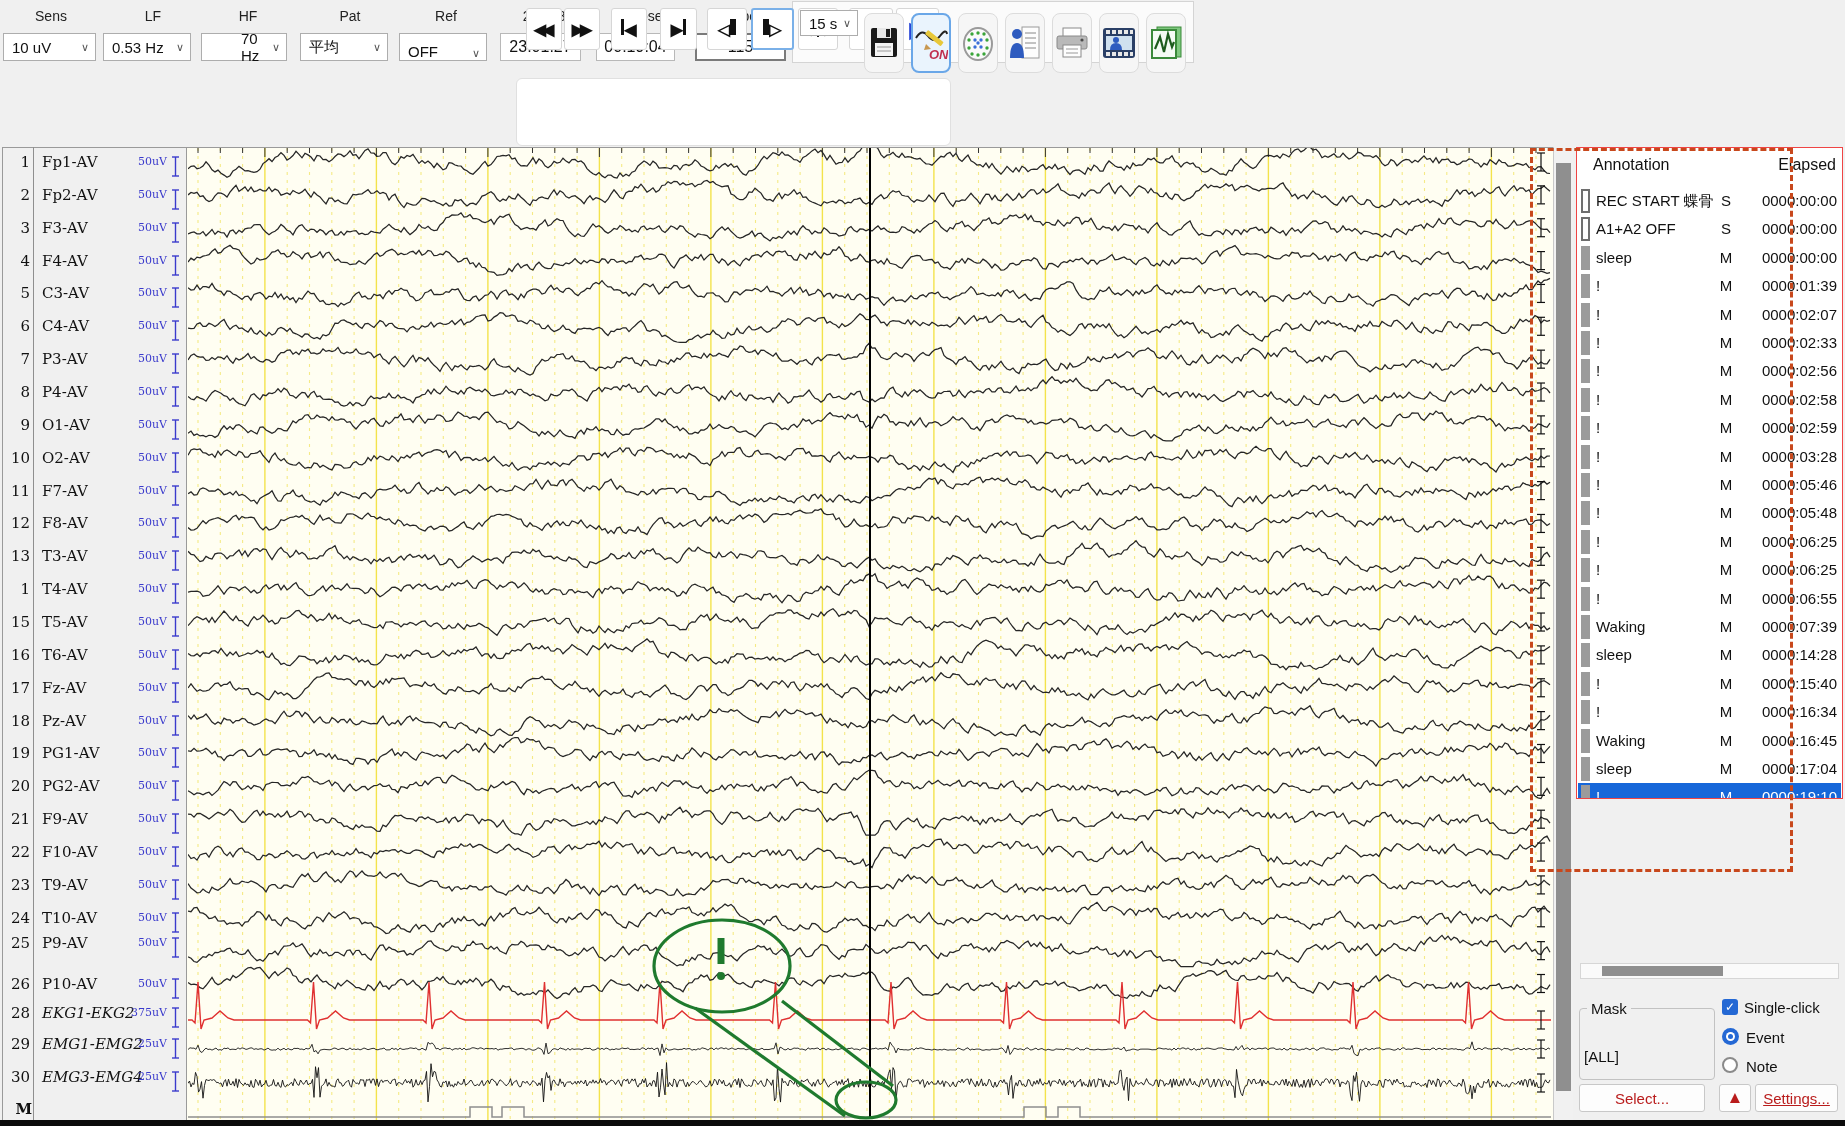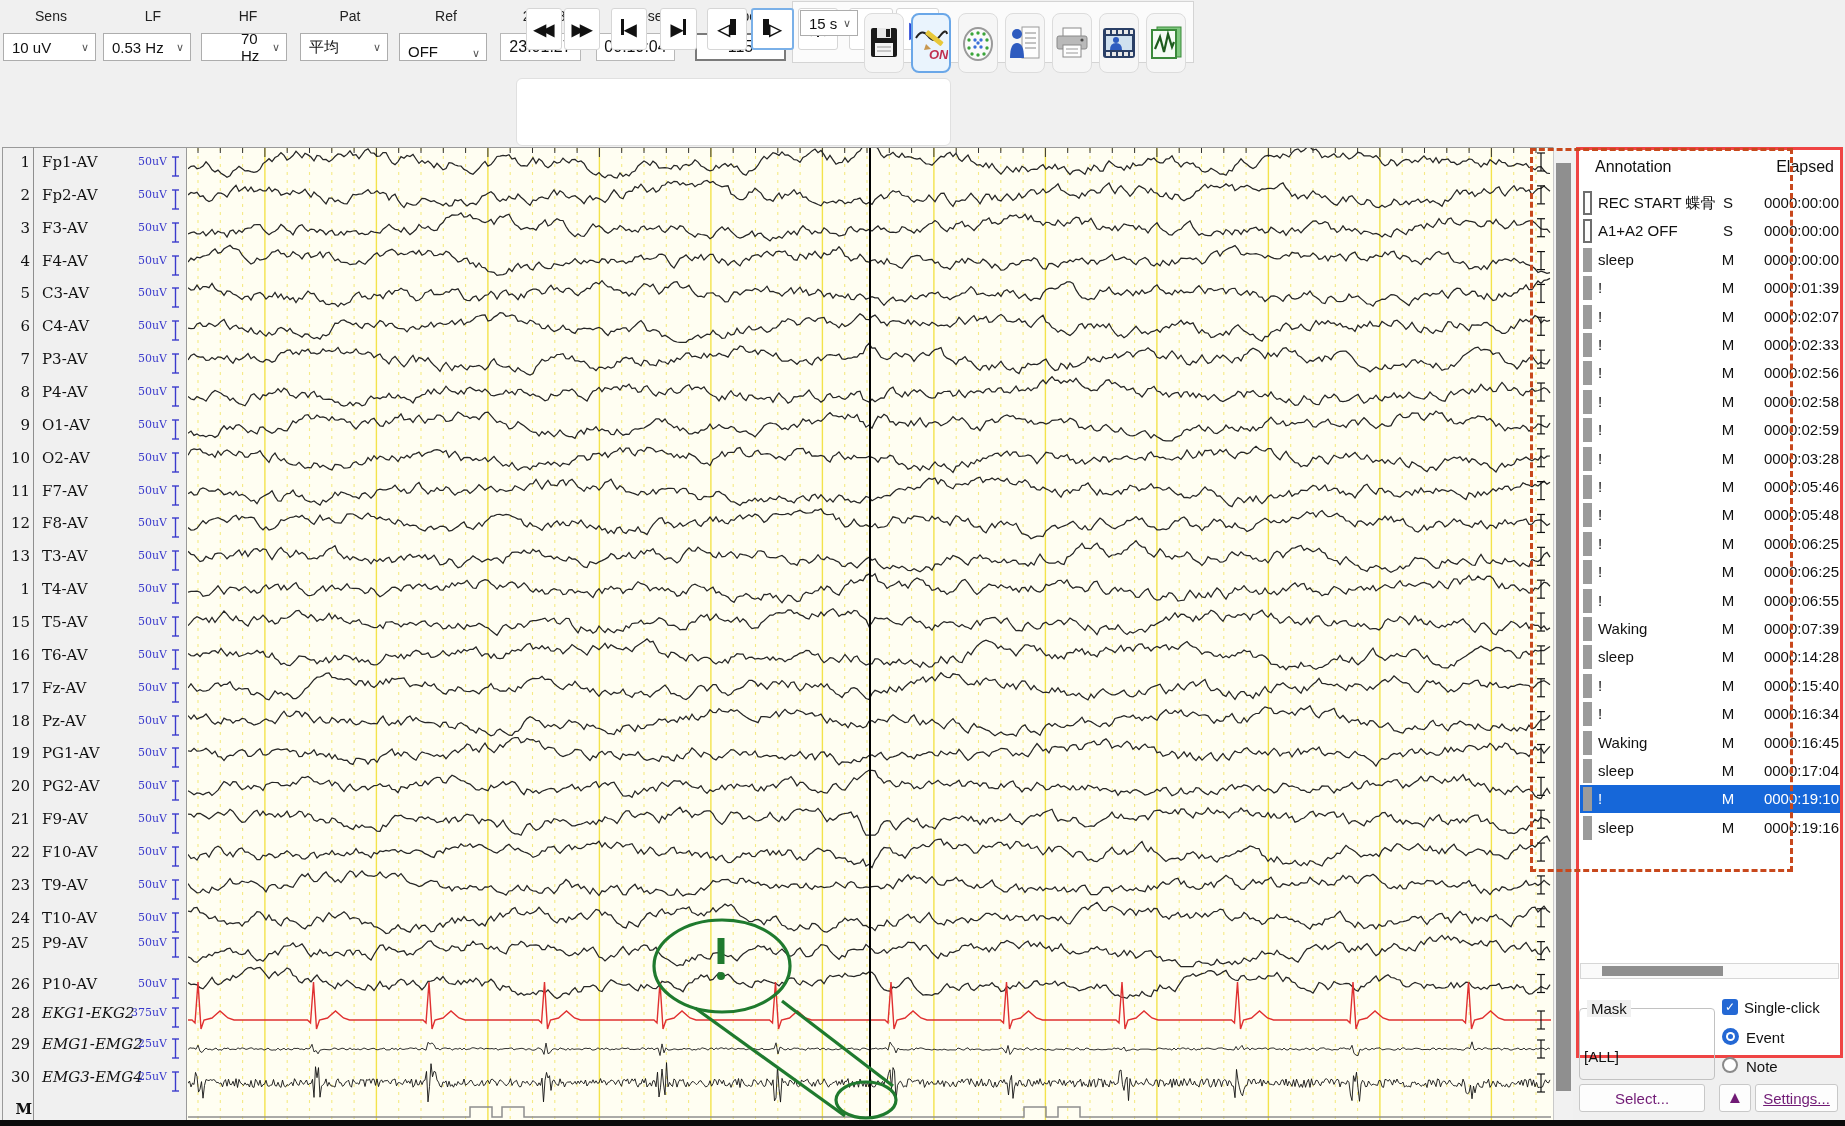--- a/index.html
+++ b/index.html
@@ -46,22 +46,22 @@
   
   .wfarea{position:absolute;left:187px;top:147px;width:1366px;height:975px;background:#fffef2;
           border-top:1px solid #9a9a9a;box-sizing:border-box;}
   #wfsvg{position:absolute;left:0;top:0;pointer-events:none;z-index:10;}
   
   .vsb-track{position:absolute;left:1553px;top:147px;width:20px;height:975px;background:#f1f1f1;
              border-left:1px solid #c9c9c9;box-sizing:border-box;}
   .vsb-thumb{position:absolute;left:1556px;top:163px;width:15px;height:928px;background:#8f8f8f;}
   
   .annpanel{position:absolute;left:1573px;top:147px;width:272px;height:975px;background:#f0f0f0;}
-  .annlist{position:absolute;left:1576px;top:147px;width:267px;height:911px;background:#fff;
-           border:3px solid #ef4444;box-sizing:border-box;overflow:hidden;z-index:4;}
+  .annlist{position:absolute;left:1576px;top:147px;width:267px;height:652px;background:#fff;
+           border:1px solid #ef4444;box-sizing:border-box;overflow:hidden;z-index:4;}
   .annheader{position:absolute;top:8px;left:0;width:100%;height:22px;font-size:16px;color:#111;}
   .ann-row{position:absolute;left:1px;width:263px;height:28px;font-size:15px;}
   .ann-row.sel{background:#1667d9;color:#fff;}
   .ann-ic{position:absolute;left:3px;top:2px;width:9px;height:24px;box-sizing:border-box;}
   .ann-ic.s{background:#fdfdfd;border:2px solid #6e6e6e;}
   .ann-ic.m{background:#9b9b9b;}
   .ann-lab{position:absolute;left:18px;top:5px;white-space:nowrap;}
   .ann-type{position:absolute;left:138px;top:5px;width:20px;text-align:center;}
   .ann-time{position:absolute;right:4px;top:5px;}
   .hsb-track{position:absolute;left:1580px;top:963px;width:259px;height:16px;background:#fafafa;
@@ -75,21 +75,21 @@
   .opt-label{position:absolute;font-size:15px;z-index:5;}
   .cbx{position:absolute;left:1722px;top:999px;width:16px;height:16px;background:#2468d4;border-radius:3px;
        color:#fff;font-size:12px;display:flex;align-items:center;justify-content:center;z-index:5;}
   .radio-on{position:absolute;left:1722px;top:1028px;width:17px;height:17px;border-radius:50%;
             background:#2468d4;display:flex;align-items:center;justify-content:center;z-index:5;}
   .radio-on .w{width:9px;height:9px;border-radius:50%;background:#fff;display:flex;align-items:center;justify-content:center;}
   .radio-on .b{width:5px;height:5px;border-radius:50%;background:#2468d4;}
   .radio-off{position:absolute;left:1722px;top:1057px;width:16px;height:16px;border-radius:50%;
              background:#fff;border:2px solid #8a8a8a;box-sizing:border-box;z-index:5;}
   .btn{position:absolute;background:#fdfdfd;border:1px solid #c8c8c8;border-radius:3px;font-size:15px;
-       display:flex;align-items:center;justify-content:center;box-sizing:border-box;z-index:5;color:#701a75;}
+       display:flex;align-items:center;justify-content:center;box-sizing:border-box;z-index:5;color:#b91c1c;}
   
   .dashrect{position:absolute;left:1530px;top:148px;width:263px;height:724px;
             border:3px dashed #c8481c;box-sizing:border-box;z-index:40;pointer-events:none;}
   .blackstrip{position:absolute;left:0;top:1120px;width:1845px;height:6px;background:#0b0b0b;z-index:45;}
 </style>
 </head>
 <body>
 
 <div>
   <div class="fld-label" style="left:18px;width:66px;">Sens</div>

